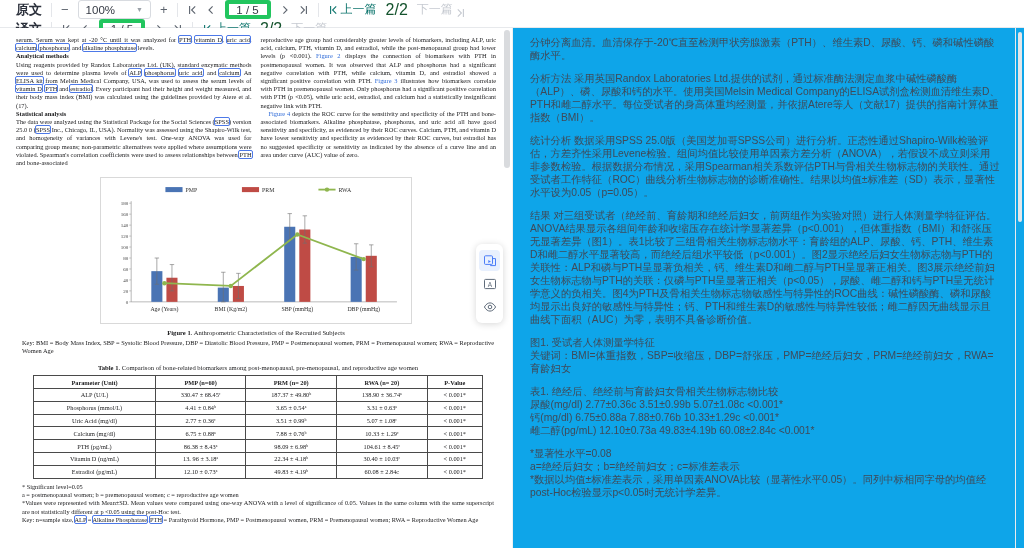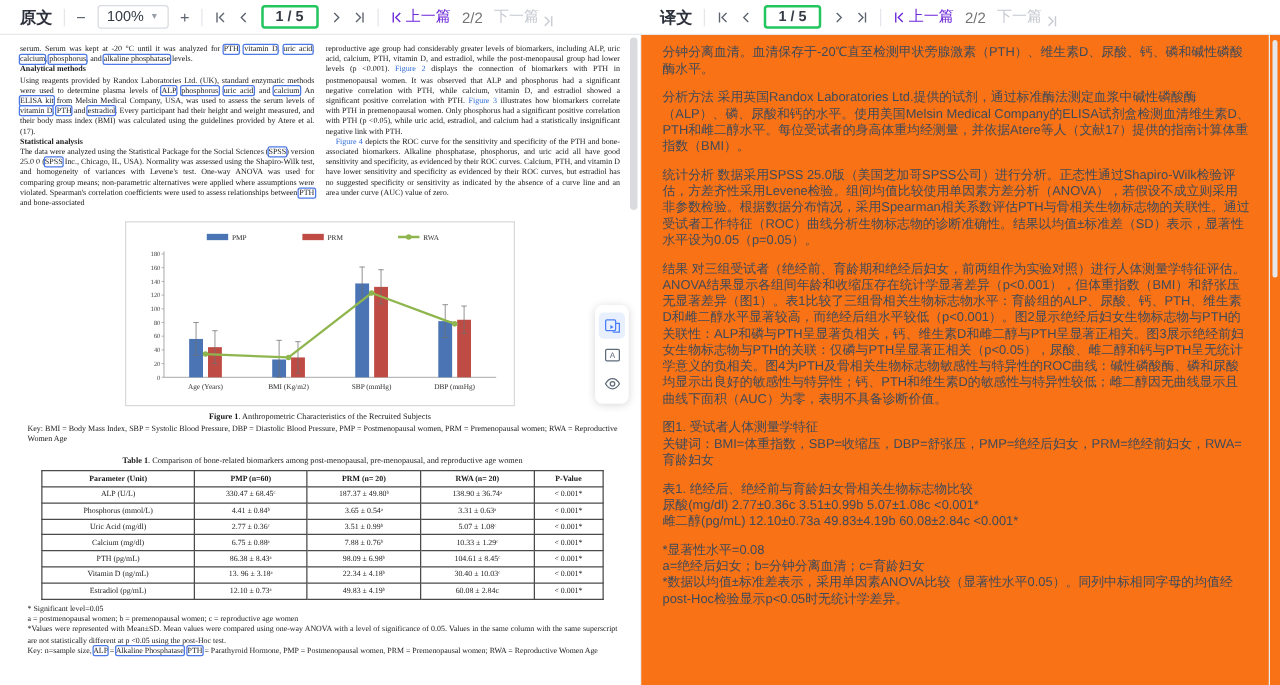--- a/index.html
+++ b/index.html
@@ -2,35 +2,35 @@
 <html><head>
 <meta charset="utf-8">
 <style>
   * { box-sizing: border-box; margin: 0; padding: 0; }
   html,body { width:1024px; height:548px; overflow:hidden; background:#fff;
     font-family:"Liberation Sans", sans-serif; }
   .app { width:1024px; height:548px; display:flex; flex-direction:column; }
 
   
   .toolbar { height:14px; min-height:28px; display:flex; align-items:stretch;
-    background:#fff; border-bottom:1px solid #e7e9ec; }
+    background:#fff; border-bottom:1px solid #e7e9ec;flex-direction:column; }
   .tb-half { width:512px; display:flex; align-items:center; gap:9px; padding-left:16px; }
   .tb-title { font-weight:bold; font-size:13px; color:#2b303b; }
   .sep { width:1px; height:14px; background:#e4e6ea; }
   .ibtn { display:flex; align-items:center; justify-content:center; color:#5d646e;
     font-size:13px; cursor:pointer; line-height:1; }
   .ibtn svg { display:block; }
-  .zoom-box { display:flex; align-items:center; gap:5px; border:1px solid #d8dbe0;
+  .zoom-box { display:flex; align-items:center; gap:21px; border:1px solid #d8dbe0;
     border-radius:3px; height:19px; padding:0 7px; font-size:11.5px; color:#353a44; cursor:pointer;justify-content:center; }
   .caret { font-size:7px; color:#9aa0a8; }
-  .page-box { border:2px solid #22c55e; border-radius:3px; width:46px; height:19px;
-    display:flex; align-items:center; justify-content:center; font-size:11.5px; color:#353a44;font-weight:bold; }
-  .nav-lab { font-size:12px; color:#6d28d9; cursor:pointer; display:flex; align-items:center; gap:3px; }
+  .page-box { border:4px solid #22c55e; border-radius:3px; width:46px; height:19px;
+    display:flex; align-items:center; justify-content:center; font-size:11.5px; color:#353a44; }
+  .nav-lab { font-size:12px; color:#0f766e; cursor:pointer; display:flex; align-items:center; gap:3px; }
   .nav-lab.dis { color:#c6cad1; cursor:default;align-items:flex-end; }
-  .muted { font-size:12px; color:#737373; }
+  .muted { font-size:16px; color:#14532d; }
 
   
   .content { flex:1; display:flex; position:relative; }
   .pane-left { width:512px; position:relative; background:#fff; }
   .paper { position:absolute; left:0; top:0; right:10px; bottom:0; overflow:hidden;
     padding:8px 6px 0 16px; font-family:"Liberation Serif", serif; color:#1b1b1d; }
   .cols { display:flex; gap:9px; }
   .col { width:236px; font-size:6.4px; line-height:8.2px; text-align:justify; }
   .col .heading { font-weight:bold; }
   .col .body-indent { text-indent:8px; }
@@ -54,21 +54,21 @@
 
   .scroll-thumb-left { position:absolute; right:2px; top:2px; width:6px; height:138px;
     background:#d9dbde; border-radius:3px; }
   .side-tools { position:absolute; right:9px; top:216px; width:27px; background:#fff;
     border-radius:6px; box-shadow:0 1px 7px rgba(0,0,0,.16); padding:4px 0; z-index:5; }
   .tool-btn { width:21px; height:21px; margin:2px auto; border-radius:4px; color:#5f6b7a;
     display:flex; align-items:center; justify-content:center; cursor:pointer; }
   .tool-btn.active { background:#e8f0fe; color:#4b7df8; }
   .tool-btn svg { display:block; }
 
-  .pane-right { flex:1; position:relative; background:#f97316; border-left:1px solid #eef0f2; }
+  .pane-right { flex:1; position:relative; background:#0ea5e9; border-left:1px solid #eef0f2; }
   .trans-card { position:absolute; left:3px; top:0; bottom:0; width:500px;
     border-right:1px solid #e9ebee; padding:8px 15px 0 14px; overflow:hidden;
     font-size:10.3px; line-height:13px; color:#3f4a59; }
   .tblock { margin-bottom:2px; }
   .tblock.gap { margin-bottom:10px; }
   .scroll-thumb-right { position:absolute; right:2px; top:4px; width:4px; height:190px;
     background:#e4e6e9; border-radius:2px; }
 </style>
 </head>
 <body>
@@ -373,24 +373,25 @@
           <div class="tblock gap">
             <div class="tline">结果 对三组受试者（绝经前、育龄期和绝经后妇女，前两组作为实验对照）进行人体测量学特征评估。ANOVA结果显示各组间年龄和收缩压存在统计学显著差异（p&lt;0.001），但体重指数（BMI）和舒张压无显著差异（图1）。表1比较了三组骨相关生物标志物水平：育龄组的ALP、尿酸、钙、PTH、维生素D和雌二醇水平显著较高，而绝经后组水平较低（p&lt;0.001）。图2显示绝经后妇女生物标志物与PTH的关联性：ALP和磷与PTH呈显著负相关，钙、维生素D和雌二醇与PTH呈显著正相关。图3展示绝经前妇女生物标志物与PTH的关联：仅磷与PTH呈显著正相关（p&lt;0.05），尿酸、雌二醇和钙与PTH呈无统计学意义的负相关。图4为PTH及骨相关生物标志物敏感性与特异性的ROC曲线：碱性磷酸酶、磷和尿酸均显示出良好的敏感性与特异性；钙、PTH和维生素D的敏感性与特异性较低；雌二醇因无曲线显示且曲线下面积（AUC）为零，表明不具备诊断价值。</div>
           </div>
           <div class="tblock gap">
             <div class="tline">图1. 受试者人体测量学特征</div>
             <div class="tline">关键词：BMI=体重指数，SBP=收缩压，DBP=舒张压，PMP=绝经后妇女，PRM=绝经前妇女，RWA=育龄妇女</div>
           </div>
           <div class="tblock gap">
             <div class="tline">表1. 绝经后、绝经前与育龄妇女骨相关生物标志物比较</div>
             <div class="tline">尿酸(mg/dl) 2.77±0.36c 3.51±0.99b 5.07±1.08c &lt;0.001*</div>
+            <div class="tline">钙(mg/dl) 6.75±0.88a 7.88±0.76b 10.33±1.29c &lt;0.001*</div>
             <div class="tline">雌二醇(pg/mL) 12.10±0.73a 49.83±4.19b 60.08±2.84c &lt;0.001*</div>
           </div>
           <div class="tblock gap">
             <div class="tline">*显著性水平=0.08</div>
-            <div class="tline">a=绝经后妇女；b=分钟分离血清；c=育龄妇女</div>
+            <div class="tline">a=绝经后妇女；b=绝经前妇女；c=标准差表示</div>
             <div class="tline">*数据以均值±标准差表示，采用单因素ANOVA比较（显著性水平0.05）。同列中标相同字母的均值经post-Hoc检验显示p&lt;0.05时无统计学差异。</div>
           </div>
         </div>
       <div class="scroll-thumb-right"></div>
     </div>
   </div>
 </div>
 
 </body></html>

